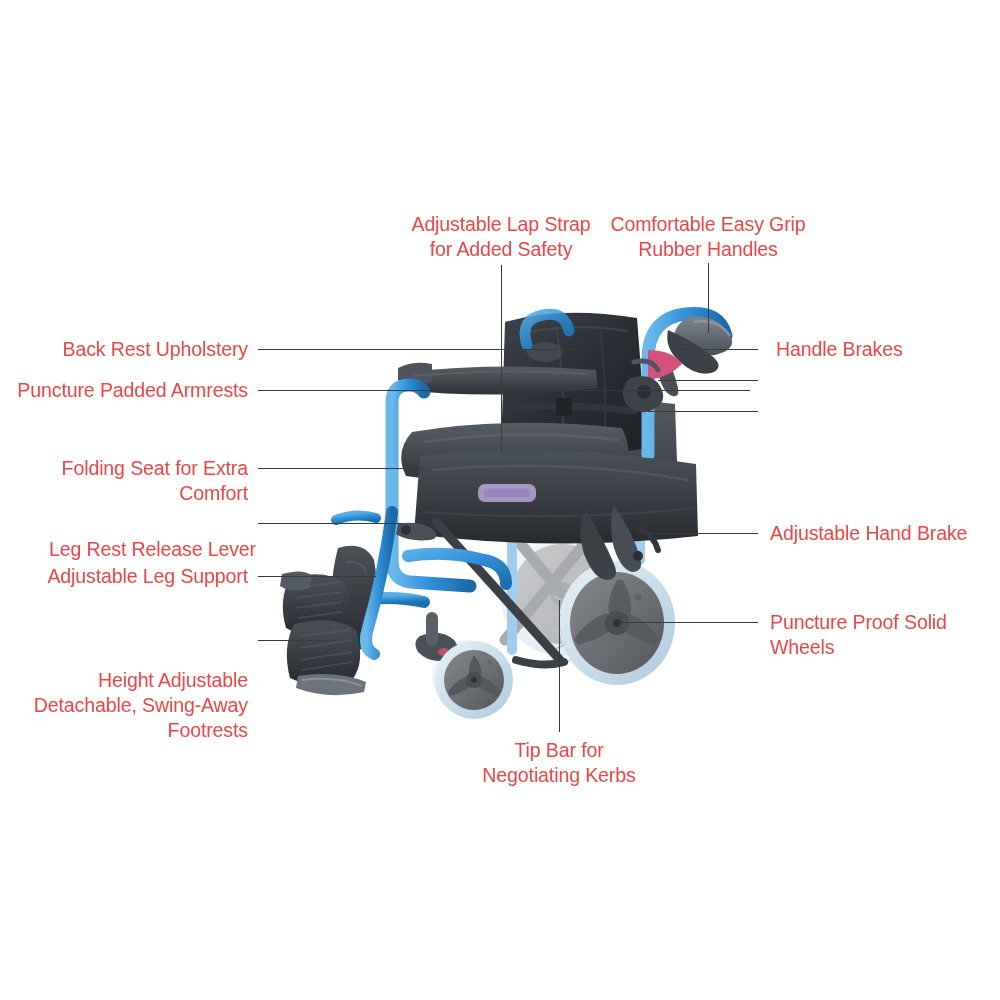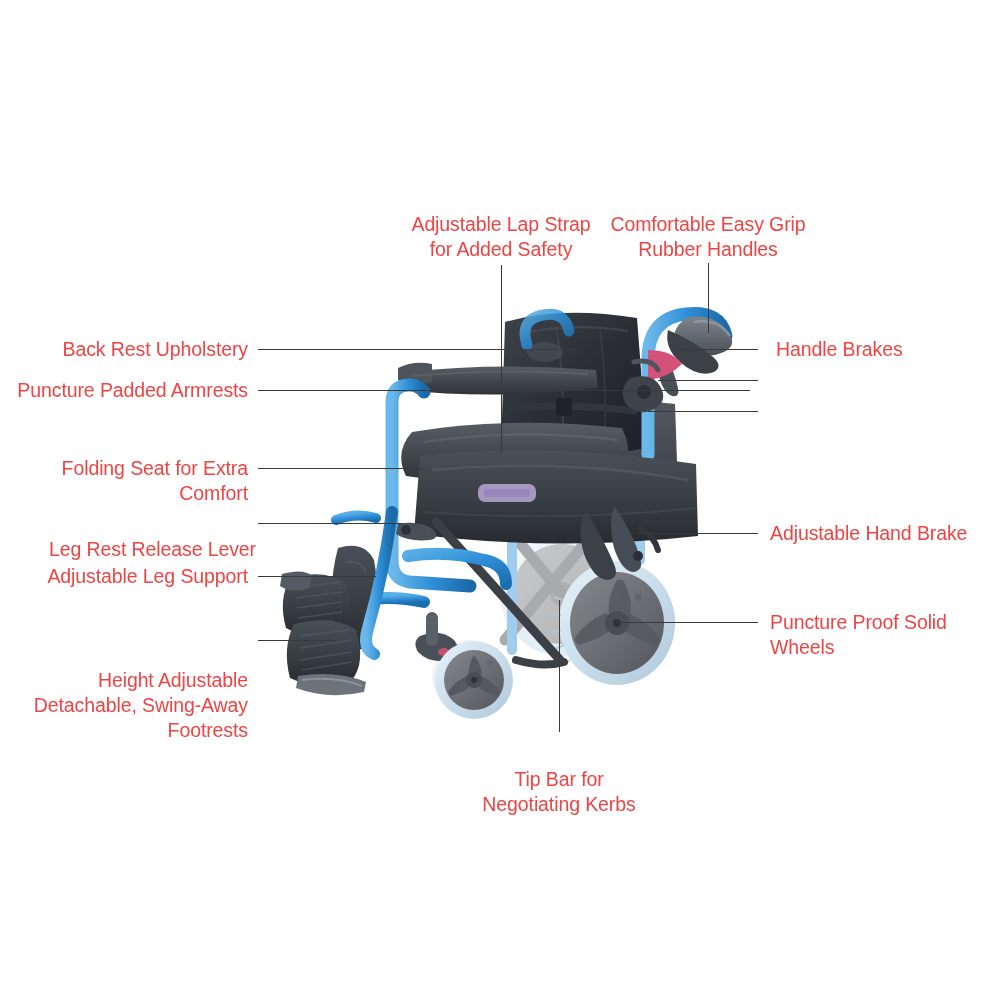--- a/index.html
+++ b/index.html
@@ -283,16 +283,16 @@
 Footrests</div>
 
   <div class="lbl l" style="left:770px;top:337px;width:230px;margin-left:6px;">Handle Brakes</div>
 
 
 
   <div class="lbl l" style="left:770px;top:521px;width:230px;">Adjustable Hand Brake</div>
 
   <div class="lbl l" style="left:770px;top:610px;width:232px;">Puncture Proof Solid Wheels</div>
 
-  <div class="lbl c" style="left:449px;top:738px;width:220px;margin-top:29px;">Tip Bar for
+  <div class="lbl c" style="left:449px;top:738px;width:220px;">Tip Bar for
 Negotiating Kerbs</div>
 
 </div>
 
 </body></html>

